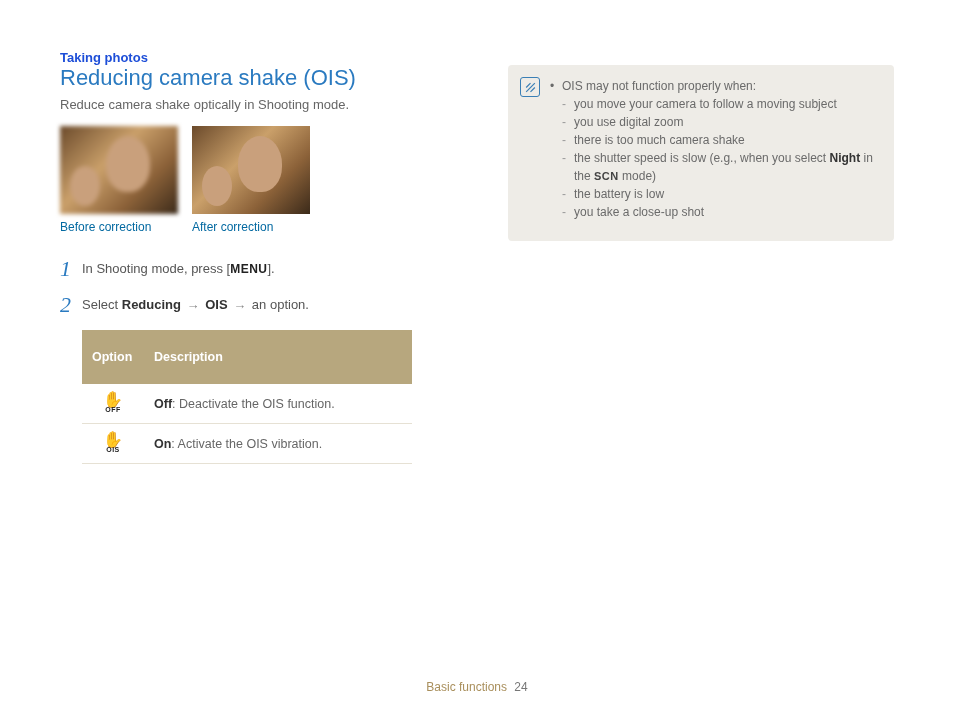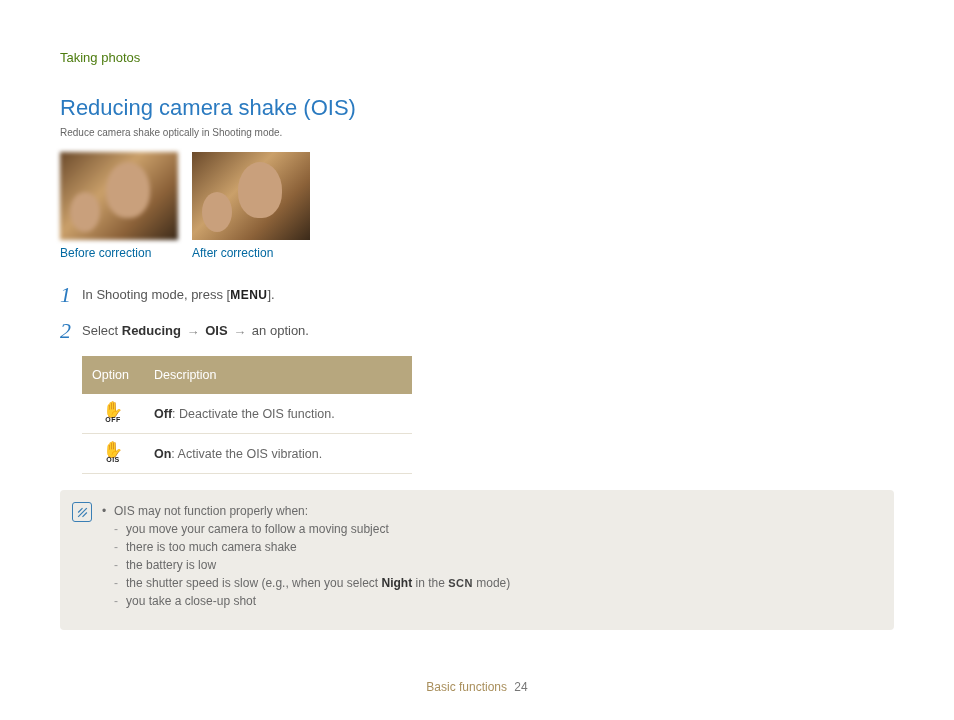--- a/index.html
+++ b/index.html
@@ -9,41 +9,39 @@
     width: 954px;
     height: 720px;
     position: relative;
     color: #555;
     font-size: 13px;
   }
   .page {
     padding: 50px 60px 0 60px;
   }
   .breadcrumb {
-    color: #4d7c0f;
-    font-size: 13px;
-    margin-bottom: 30px;
-    font-weight: 400;
+    color: #1d4ed8;
+    font-size: 13px;
+    font-weight: 700;
   }
   .columns {
     display: flex;
-    gap: 16px;
-    flex-direction: column;
+    gap: 48px;
   }
   .left-col { width: 400px; flex: none; }
   .right-col { flex: 1; }
   .heading {
     color: #2a7ac0;
     font-size: 22px;
     font-weight: 400;
     margin-bottom: 6px;
   }
   .subheading {
     color: #666;
-    font-size: 10px;
+    font-size: 13px;
     margin-bottom: 14px;
     font-weight: 300;
   }
   .images-row { display: flex; gap: 14px; margin-bottom: 6px; }
   .sample-img {
     width: 118px; height: 88px;
     background: linear-gradient(135deg,#6b4a2b 0%, #caa06a 40%, #8c6239 70%, #3b2a1a 100%);
     position: relative;
     overflow: hidden;
   }
@@ -70,23 +68,23 @@
   table.opts {
     border-collapse: collapse;
     width: 330px;
     margin-left: 22px;
     margin-top: 6px;
     font-size: 12.5px;
   }
   table.opts th {
     background: #b7a77e;
     color: #fff;
-    font-weight: 400;
+    font-weight: 700;
     text-align: left;
-    padding: 12px 10px;
+    padding: 20px 10px;
   }
   table.opts th:first-child { width: 62px; }
   table.opts td {
     border-bottom: 1px solid #e6e1d4;
     padding: 8px 10px;
     color:#666;
     vertical-align: middle;
   }
   .hand-icon {
     display:inline-block; text-align:center; line-height:1;
@@ -209,25 +207,26 @@
             <path d="M4 20 L20 4"></path>
               <path d="M4 12 L12 4 M12 20 L20 12"></path>
           </svg>
         </div>
         <div class="note-body">
           <ul>
             <li>
               <span>OIS may not function properly when:</span>
               <ul class="sublist">
                 <li>you move your camera to follow a moving subject</li>
+                <li>you use digital zoom</li>
                 <li>there is too much camera shake</li>
-                <li>the battery is low</li>
                 <li>
                   <span>the shutter speed is slow (e.g., when you select </span><span class="inline-bold">Night</span><span> in the </span><span class="scn-label">SCN</span><span> mode)</span>
                 </li>
+                <li>the battery is low</li>
                 <li>you take a close-up shot</li>
               </ul>
             </li>
           </ul>
         </div>
       </div>
     </div>
   </div>
 </div>
 

